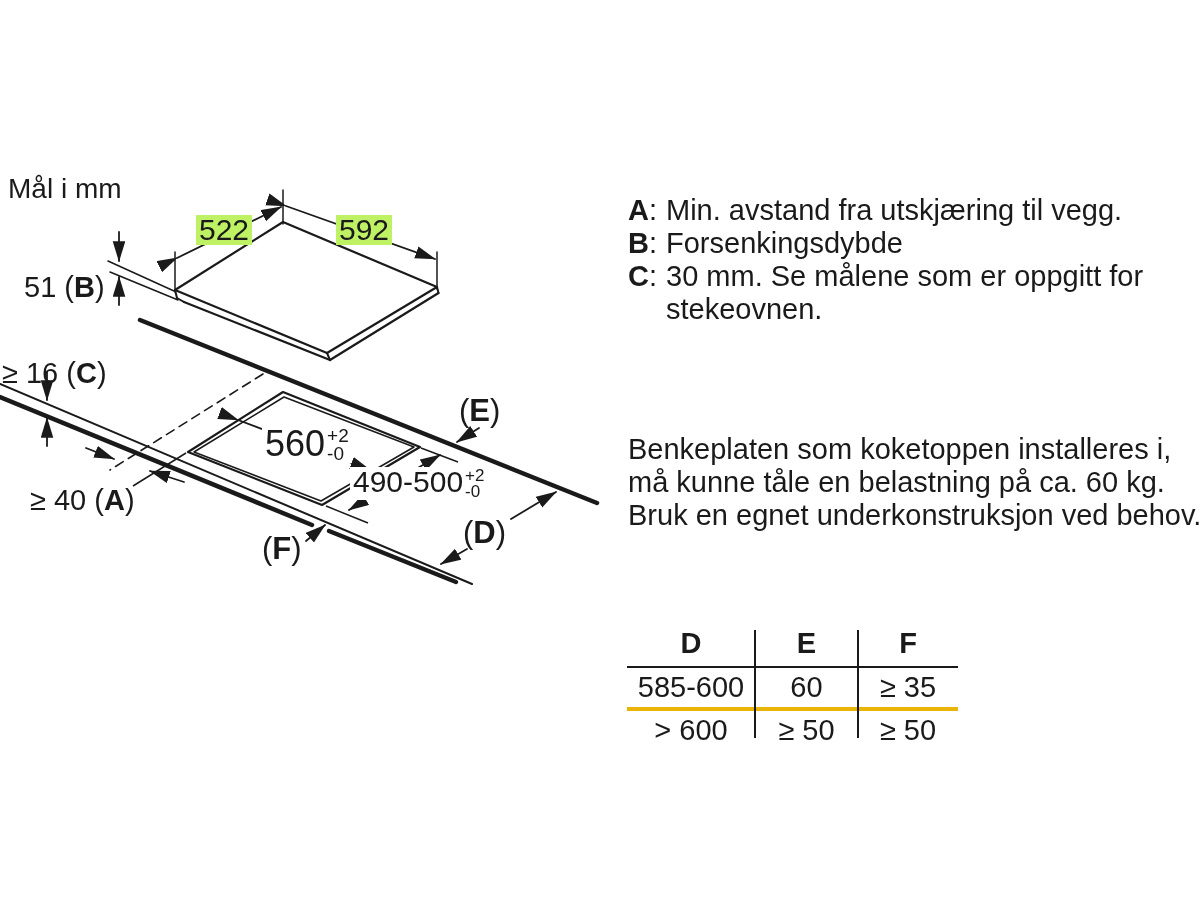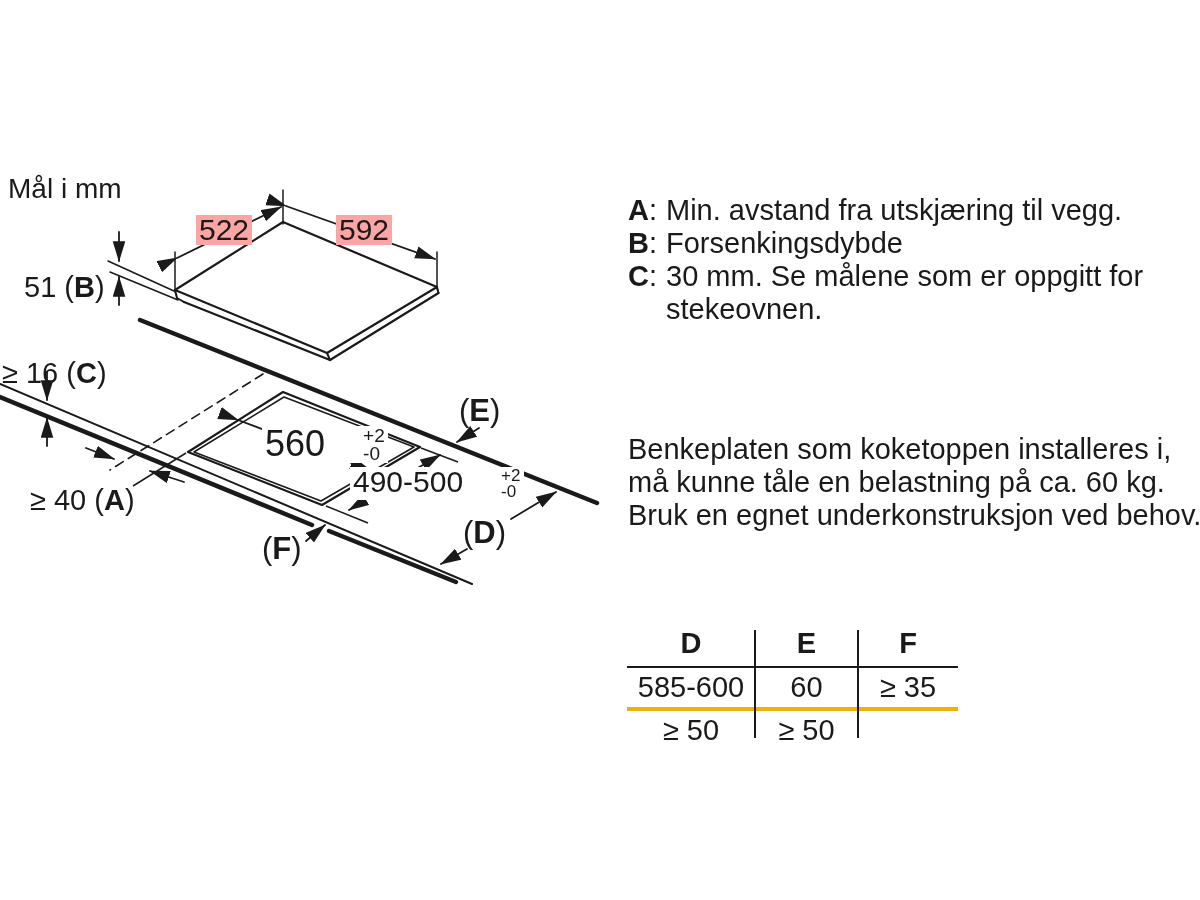--- a/index.html
+++ b/index.html
@@ -4,22 +4,22 @@
 <style>
   html,body{margin:0;padding:0;background:#fff;}
   .page{
     position:relative;width:1200px;height:900px;background:#ffffff;
     font-family:"Liberation Sans",sans-serif;color:#1a1a1a;overflow:hidden;
   }
   .diagram-svg{position:absolute;left:0;top:0;}
   
   .dlabel{position:absolute;font-size:29px;line-height:1.05;white-space:nowrap;margin-top:21px;}
   .dlabel b{font-weight:bold;}
-  .dim-num{position:absolute;font-size:30px;line-height:1;background:#fca5a5;padding:0 3px;white-space:nowrap;}
-  .dim-tol{position:absolute;display:flex;align-items:flex-start;background:#fff;padding:0 3px;white-space:nowrap;gap:36px;}
+  .dim-num{position:absolute;font-size:30px;line-height:1;background:#bef264;padding:0 3px;white-space:nowrap;}
+  .dim-tol{position:absolute;display:flex;align-items:flex-start;background:#fff;padding:0 3px;white-space:nowrap;}
   .dim-tol .main{font-size:30px;line-height:1;}
   .dim-tol.big .main{font-size:36px;}
   .dim-tol .tol{display:flex;flex-direction:column;font-size:17px;line-height:16px;margin-left:2px;padding-top:1px;}
   .dim-tol.big .tol{font-size:19px;line-height:18px;}
   .callout{position:absolute;font-size:31px;line-height:1;white-space:nowrap;}
   .callout b{font-weight:bold;}
   .page-title{position:absolute;left:8px;top:157px;font-size:28px;margin-top:16px;}
   
   .legend{position:absolute;left:628px;top:194px;width:570px;}
   .legend-item{display:flex;}
@@ -169,20 +169,21 @@
   <div class="dim-table">
     <div class="tgrid">
       <div class="tcell thead">D</div>
       <div class="tcell thead">E</div>
       <div class="tcell thead">F</div>
 
       <div class="tcell trow1">585-600</div>
       <div class="tcell trow1">60</div>
       <div class="tcell trow1">≥ 35</div>
 
+      <div class="tcell">&gt; 600</div>
       <div class="tcell">≥ 50</div>
       <div class="tcell">≥ 50</div>
     </div>
     <div class="vline v1"></div>
     <div class="vline v2"></div>
   </div>
 
 </div>
 
 </body></html>

